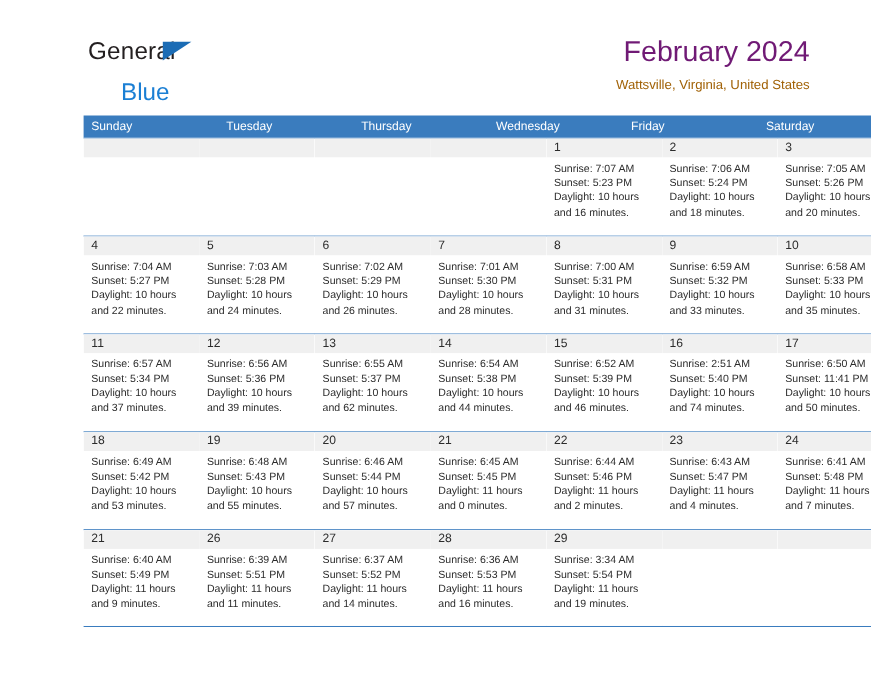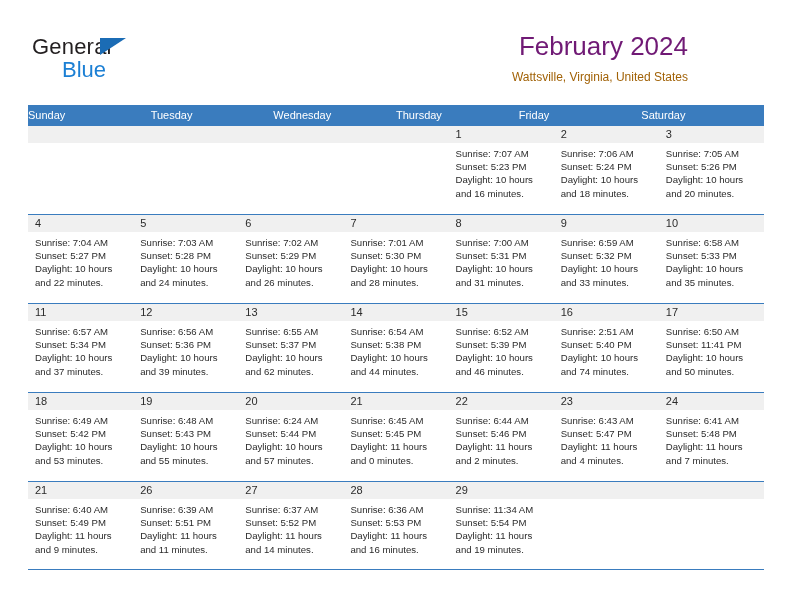--- a/index.html
+++ b/index.html
@@ -14,20 +14,21 @@
     font-family: "Liberation Sans", sans-serif;
     color: #2b2b2b;
     overflow: hidden;
   }
 
   .page {
     position: relative;
     width: 716px;
     height: 612px;
     box-sizing: border-box;
+    margin-left: 48px;
   }
 
   
   .top-bar {
     position: absolute;
     left: 28px;
     top: 30px;
     right: 28px;
     height: 68px;
   }
@@ -55,21 +56,21 @@
     left: 68px;
     top: 3px;
     width: 0;
     height: 0;
     border-left: 26px solid #1b6cb5;
     border-bottom: 17px solid transparent;
   }
   .logo-blue {
     position: absolute;
     left: 30px;
-    top: 23px;
+    top: 37px;
     font-size: 22px;
     color: #1b7fd4;
     font-family: "Liberation Sans", sans-serif;
     font-weight: 400;
     line-height: 24px;
   }
 
   .title-block {
     position: absolute;
     right: 0;
@@ -103,20 +104,21 @@
   .weekday-row {
     display: flex;
     background: #3a7cbe;
     height: 20px;
   }
   .weekday {
     flex: 1 1 0;
     font-size: 11px;
     color: #ffffff;
     line-height: 20px;
+    padding-left: 7px;
     box-sizing: border-box;
     white-space: nowrap;
     overflow: hidden;
   }
 
   .week-row {
     display: flex;
     border-top: 1.5px solid #3a7cbe;
     height: 89px;
     box-sizing: border-box;
@@ -172,22 +174,22 @@
       <div class="cal-title">February 2024</div>
       <div class="cal-subtitle">Wattsville, Virginia, United States</div>
     </div>
 
   </div>
 
   <div class="calendar">
     <div class="weekday-row" id="weekday-row">
         <div class="weekday">Sunday</div>
         <div class="weekday">Tuesday</div>
+        <div class="weekday">Thursday</div>
         <div class="weekday">Wednesday</div>
-        <div class="weekday">Thursday</div>
         <div class="weekday">Friday</div>
         <div class="weekday">Saturday</div>
       </div>
     <div id="weeks-container">
         <div class="week-row">
           <div class="day-cell empty">
             <div class="day-band">
               <div class="day-num"></div>
             </div>
             <div class="day-body"></div>
@@ -423,21 +425,21 @@
               <div class="day-line">Sunset: 5:43 PM</div>
               <div class="day-line">Daylight: 10 hours</div>
               <div class="day-line">and 55 minutes.</div>
             </div>
           </div>
           <div class="day-cell">
             <div class="day-band">
               <div class="day-num">20</div>
             </div>
             <div class="day-body">
-              <div class="day-line">Sunrise: 6:24 AM</div>
+              <div class="day-line">Sunrise: 6:46 AM</div>
               <div class="day-line">Sunset: 5:44 PM</div>
               <div class="day-line">Daylight: 10 hours</div>
               <div class="day-line">and 57 minutes.</div>
             </div>
           </div>
           <div class="day-cell">
             <div class="day-band">
               <div class="day-num">21</div>
             </div>
             <div class="day-body">
@@ -524,21 +526,21 @@
               <div class="day-line">Sunset: 5:53 PM</div>
               <div class="day-line">Daylight: 11 hours</div>
               <div class="day-line">and 16 minutes.</div>
             </div>
           </div>
           <div class="day-cell">
             <div class="day-band">
               <div class="day-num">29</div>
             </div>
             <div class="day-body">
-              <div class="day-line">Sunrise: 11:34 AM</div>
+              <div class="day-line">Sunrise: 3:34 AM</div>
               <div class="day-line">Sunset: 5:54 PM</div>
               <div class="day-line">Daylight: 11 hours</div>
               <div class="day-line">and 19 minutes.</div>
             </div>
           </div>
           <div class="day-cell empty">
             <div class="day-band">
               <div class="day-num"></div>
             </div>
             <div class="day-body"></div>

